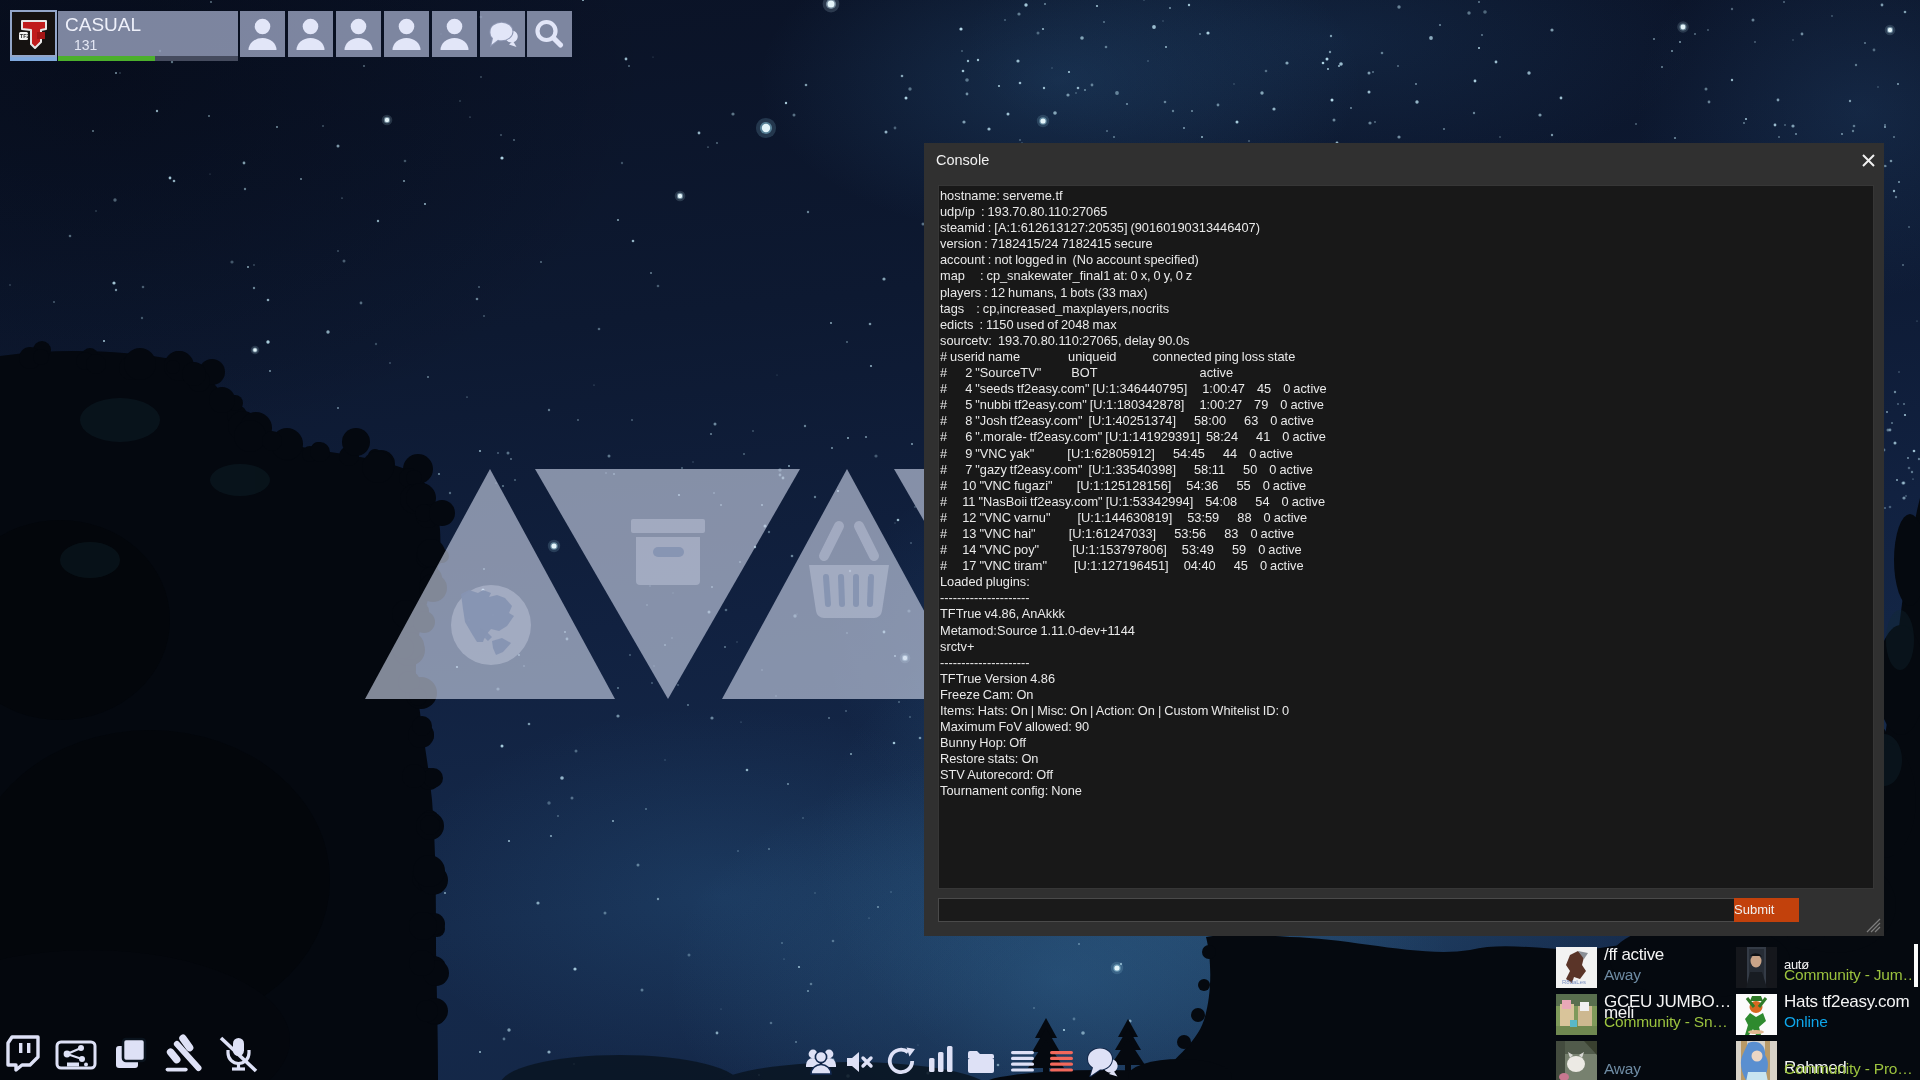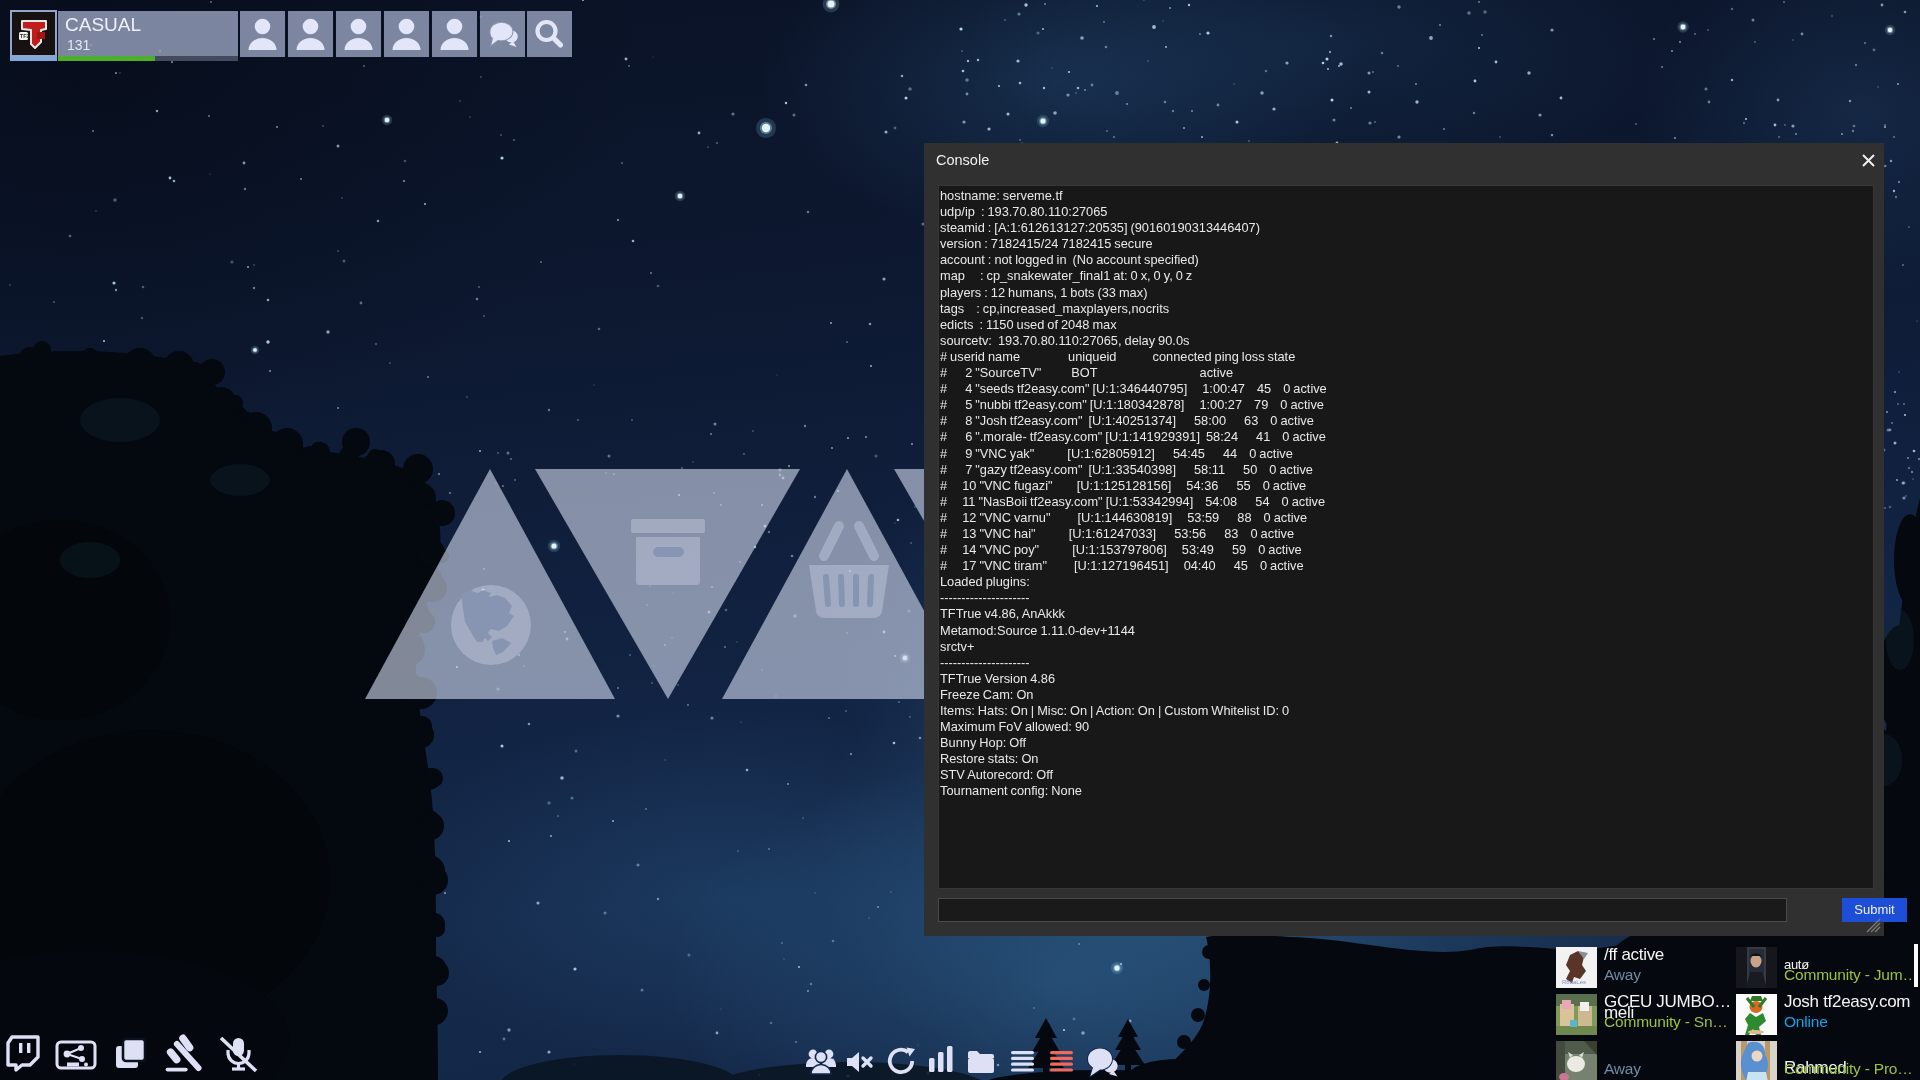--- a/index.html
+++ b/index.html
@@ -811,21 +811,21 @@
 <div class="abs" style="left:10px;top:10px;width:47px;height:47px;background:#151211;border:2px solid #93a6c9"></div>
 <svg class="abs" style="left:13px;top:13px" width="41" height="40" viewBox="0 0 41 40">
  <path d="M9,8 h24 v8 l-5,1 v12 l-6,6 l-4,-4 v-14 l-9,-1 Z" fill="#c01d1d" stroke="#e8e8e8" stroke-width="2" stroke-linejoin="round"></path>
  <rect x="6" y="19" width="9" height="8" rx="1.5" fill="#f2f2f2"></rect>
  <text x="6.8" y="25.4" font-size="5.5" fill="#2a2a2a" font-weight="bold">TF2</text>
  <path d="M24,19 h8 v7 h-8 Z" fill="#a31616"></path>
 </svg>
 <div class="abs" style="left:10px;top:57px;width:47px;height:4px;background:#7fa8dd"></div>
 <div class="abs" style="left:58px;top:11px;width:180px;height:45px;background:rgba(141,150,178,0.88)"></div>
 <div class="abs" style="left:65px;top:14px;font-size:19px;color:#eef0fa">CASUAL</div>
-<div class="abs" style="left:67px;top:37px;font-size:14px;color:#e4e7f4">131</div>
+<div class="abs" style="left:74px;top:37px;font-size:14px;color:#e4e7f4">131</div>
 <div class="abs" style="left:58px;top:56px;width:180px;height:5px;background:#454b5e"></div>
 <div class="abs" style="left:58px;top:56px;width:97px;height:5px;background:#4cb02c"></div>
 <div class="abs" style="left:240px;top:11px;width:45px;height:46px;background:rgba(141,150,178,0.88)"></div>
     <svg class="abs" style="left:240px;top:11px" width="45" height="46" viewBox="0 0 45 46">
       <circle cx="22.5" cy="15.5" r="7.8" fill="#e2e6f8"></circle>
       <path d="M8.5,39 a14,12 0 0 1 28,0 Z" fill="#e2e6f8"></path>
     </svg>
 <div class="abs" style="left:288px;top:11px;width:45px;height:46px;background:rgba(141,150,178,0.88)"></div>
     <svg class="abs" style="left:288px;top:11px" width="45" height="46" viewBox="0 0 45 46">
       <circle cx="22.5" cy="15.5" r="7.8" fill="#e2e6f8"></circle>
@@ -896,21 +896,21 @@
 ---------------------
 TFTrue Version 4.86
 Freeze Cam: On
 Items: Hats: On | Misc: On | Action: On | Custom Whitelist ID: 0
 Maximum FoV allowed: 90
 Bunny Hop: Off
 Restore stats: On
 STV Autorecord: Off
 Tournament config: None</pre>
 <div class="abs" style="left:938px;top:898px;width:849px;height:24px;background:#1a1a1a;border:1px solid #4a4a4a"></div>
-<div class="abs" style="left:1842px;top:898px;width:65px;height:24px;background:#1d4ed8;color:#f0f0f0;font-size:13px;text-align:center;line-height:24px">Submit</div>
+<div class="abs" style="left:1734px;top:898px;width:65px;height:24px;background:#c2410c;color:#f0f0f0;font-size:13px;text-align:left;line-height:24px">Submit</div>
 <svg class="abs" style="left:1866px;top:918px" width="15" height="15" viewBox="0 0 15 15">
  <path d="M1,14 L14,1 M5,14 L14,5 M9,14 L14,9" stroke="#7d7d7d" stroke-width="1.3"></path>
     </svg>
 <svg class="abs" style="left:1556px;top:947px" width="41" height="41" viewBox="0 0 41 41">
       <rect width="41" height="41" fill="#f2f2f2"></rect>
       <path d="M14,8 l8,-4 l6,6 l-2,8 l4,6 l-6,8 l-6,-2 l-2,6 l-6,-4 l4,-8 l-4,-6 Z" fill="#5a3428"></path>
       <path d="M22,4 l10,2 l-4,6 Z" fill="#8a8f96"></path>
       <text x="6" y="37" font-size="6" fill="#7a8fc0">R8daLes</text>
     </svg>
 <div class="abs" style="left:1604px;top:945px;font-size:17px;letter-spacing:-0.3px;color:#f4f4f4;white-space:nowrap;max-width:128px;overflow:hidden;text-overflow:ellipsis;">/ff active</div>
@@ -938,21 +938,21 @@
 <div class="abs" style="left:1604px;top:992px;font-size:17px;letter-spacing:-0.3px;color:#f4f4f4;white-space:nowrap;max-width:128px;overflow:hidden;text-overflow:ellipsis;">GCEU JUMBO_RAID</div>
 <div class="abs" style="left:1604px;top:1013px;font-size:15.5px;letter-spacing:-0.2px;color:#9bc23e;white-space:nowrap;max-width:128px;overflow:hidden;text-overflow:ellipsis;">Community - Snakewater</div>
 <svg class="abs" style="left:1736px;top:994px" width="41" height="41" viewBox="0 0 41 41">
       <rect width="41" height="41" fill="#fbfbfb"></rect>
       <ellipse cx="20" cy="13" rx="6.5" ry="6" fill="#d86820"></ellipse>
       <path d="M14,7 h13 l-2,-5 h-9 Z" fill="#2f7a28"></path>
       <path d="M11,4 l7,9 M30,4 l-7,9" stroke="#2f7a28" stroke-width="3"></path>
       <path d="M14,19 l6,4 l7,-4 l3,8 l-7,6 l2,8 h-5 l-3,-6 l-4,6 h-4 l3,-10 l-3,-6 Z" fill="#2e8a2e"></path>
       <ellipse cx="20" cy="38" rx="8" ry="2" fill="#e0b890"></ellipse>
     </svg>
-<div class="abs" style="left:1784px;top:992px;font-size:17px;letter-spacing:-0.3px;color:#f4f4f4;white-space:nowrap;max-width:134px;overflow:hidden;text-overflow:ellipsis;">Josh tf2easy.com</div>
+<div class="abs" style="left:1784px;top:992px;font-size:17px;letter-spacing:-0.3px;color:#f4f4f4;white-space:nowrap;max-width:134px;overflow:hidden;text-overflow:ellipsis;">Hats tf2easy.com</div>
 <div class="abs" style="left:1784px;top:1013px;font-size:15.5px;letter-spacing:-0.2px;color:#0ea5e9;white-space:nowrap;max-width:134px;overflow:hidden;text-overflow:ellipsis;">Online</div>
 <svg class="abs" style="left:1556px;top:1041px" width="41" height="41" viewBox="0 0 41 41">
       <rect width="41" height="41" fill="#77816f"></rect>
       <rect x="0" y="0" width="41" height="13" fill="#515b4b"></rect>
       <path d="M0,0 h9 v41 h-9 Z" fill="#434b3e"></path>
       <ellipse cx="20" cy="23" rx="9" ry="8" fill="#eceae4"></ellipse>
       <path d="M14,17 l-2,-6 l5,3 Z M26,17 l2,-6 l-5,3 Z" fill="#d8d8d4"></path>
       <ellipse cx="8" cy="36" rx="5" ry="4" fill="#c87890"></ellipse>
       <path d="M28,0 l13,0 l0,14 Z" fill="#39402f"></path>
     </svg>

